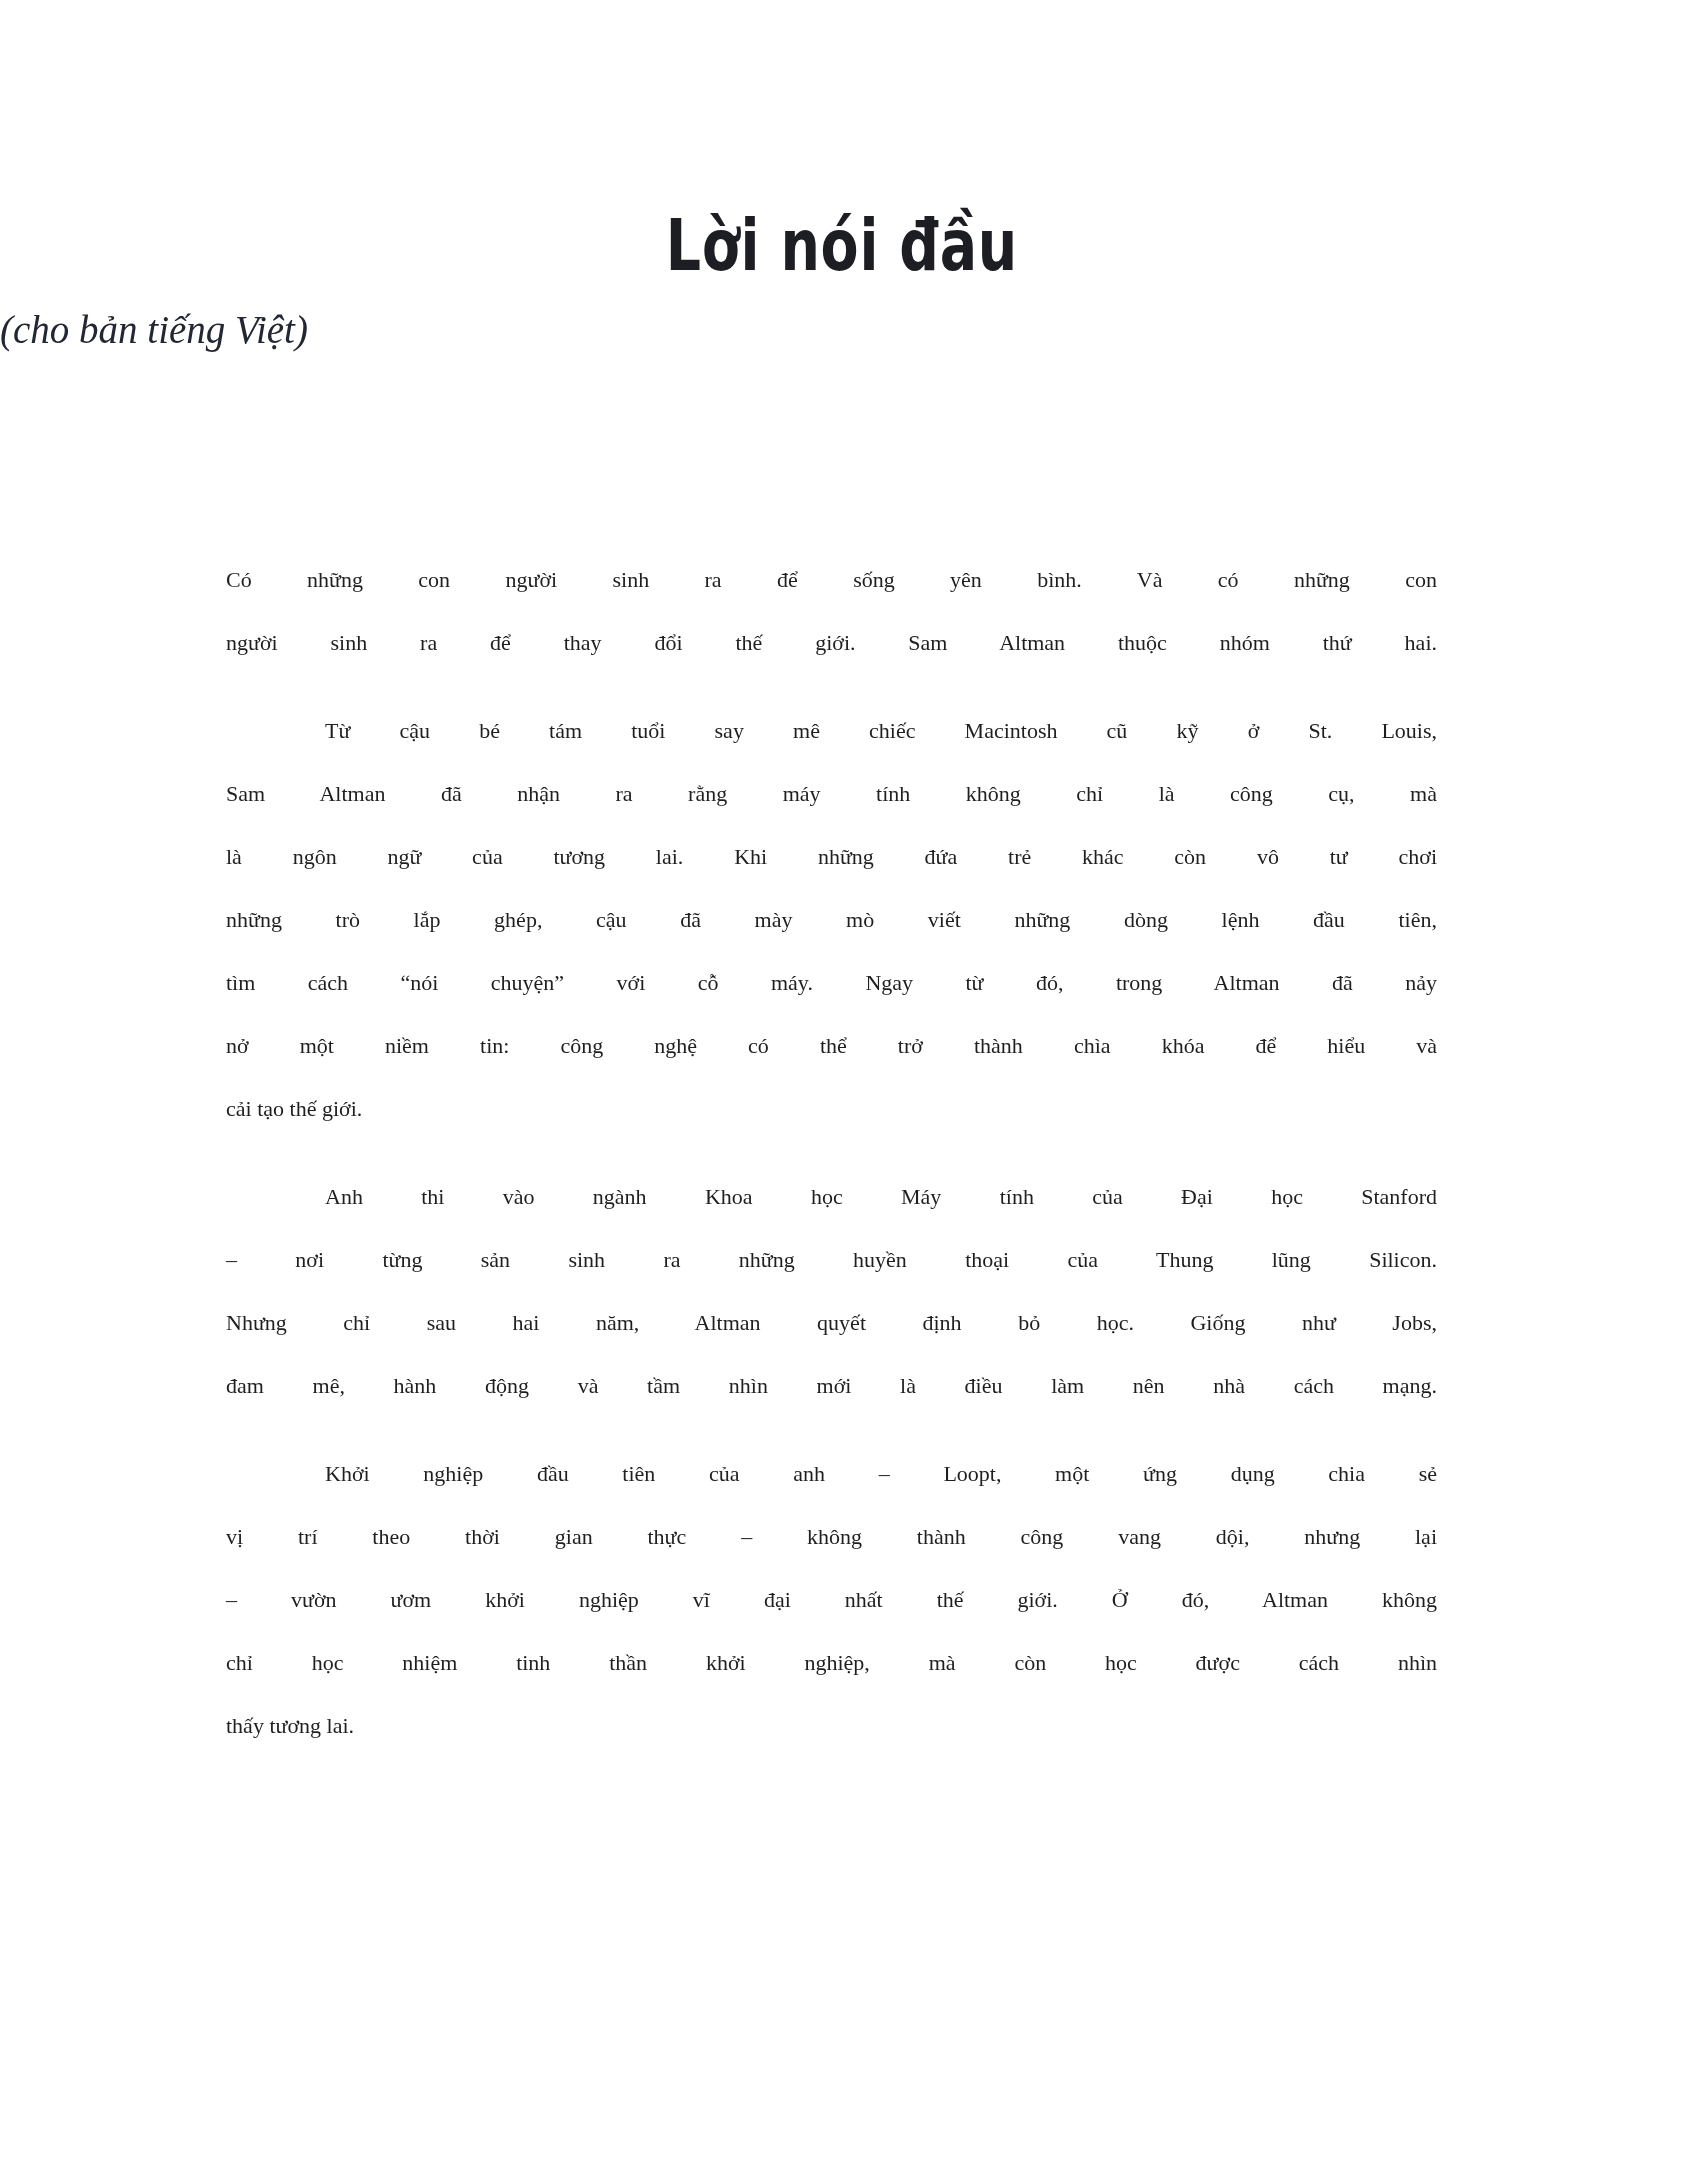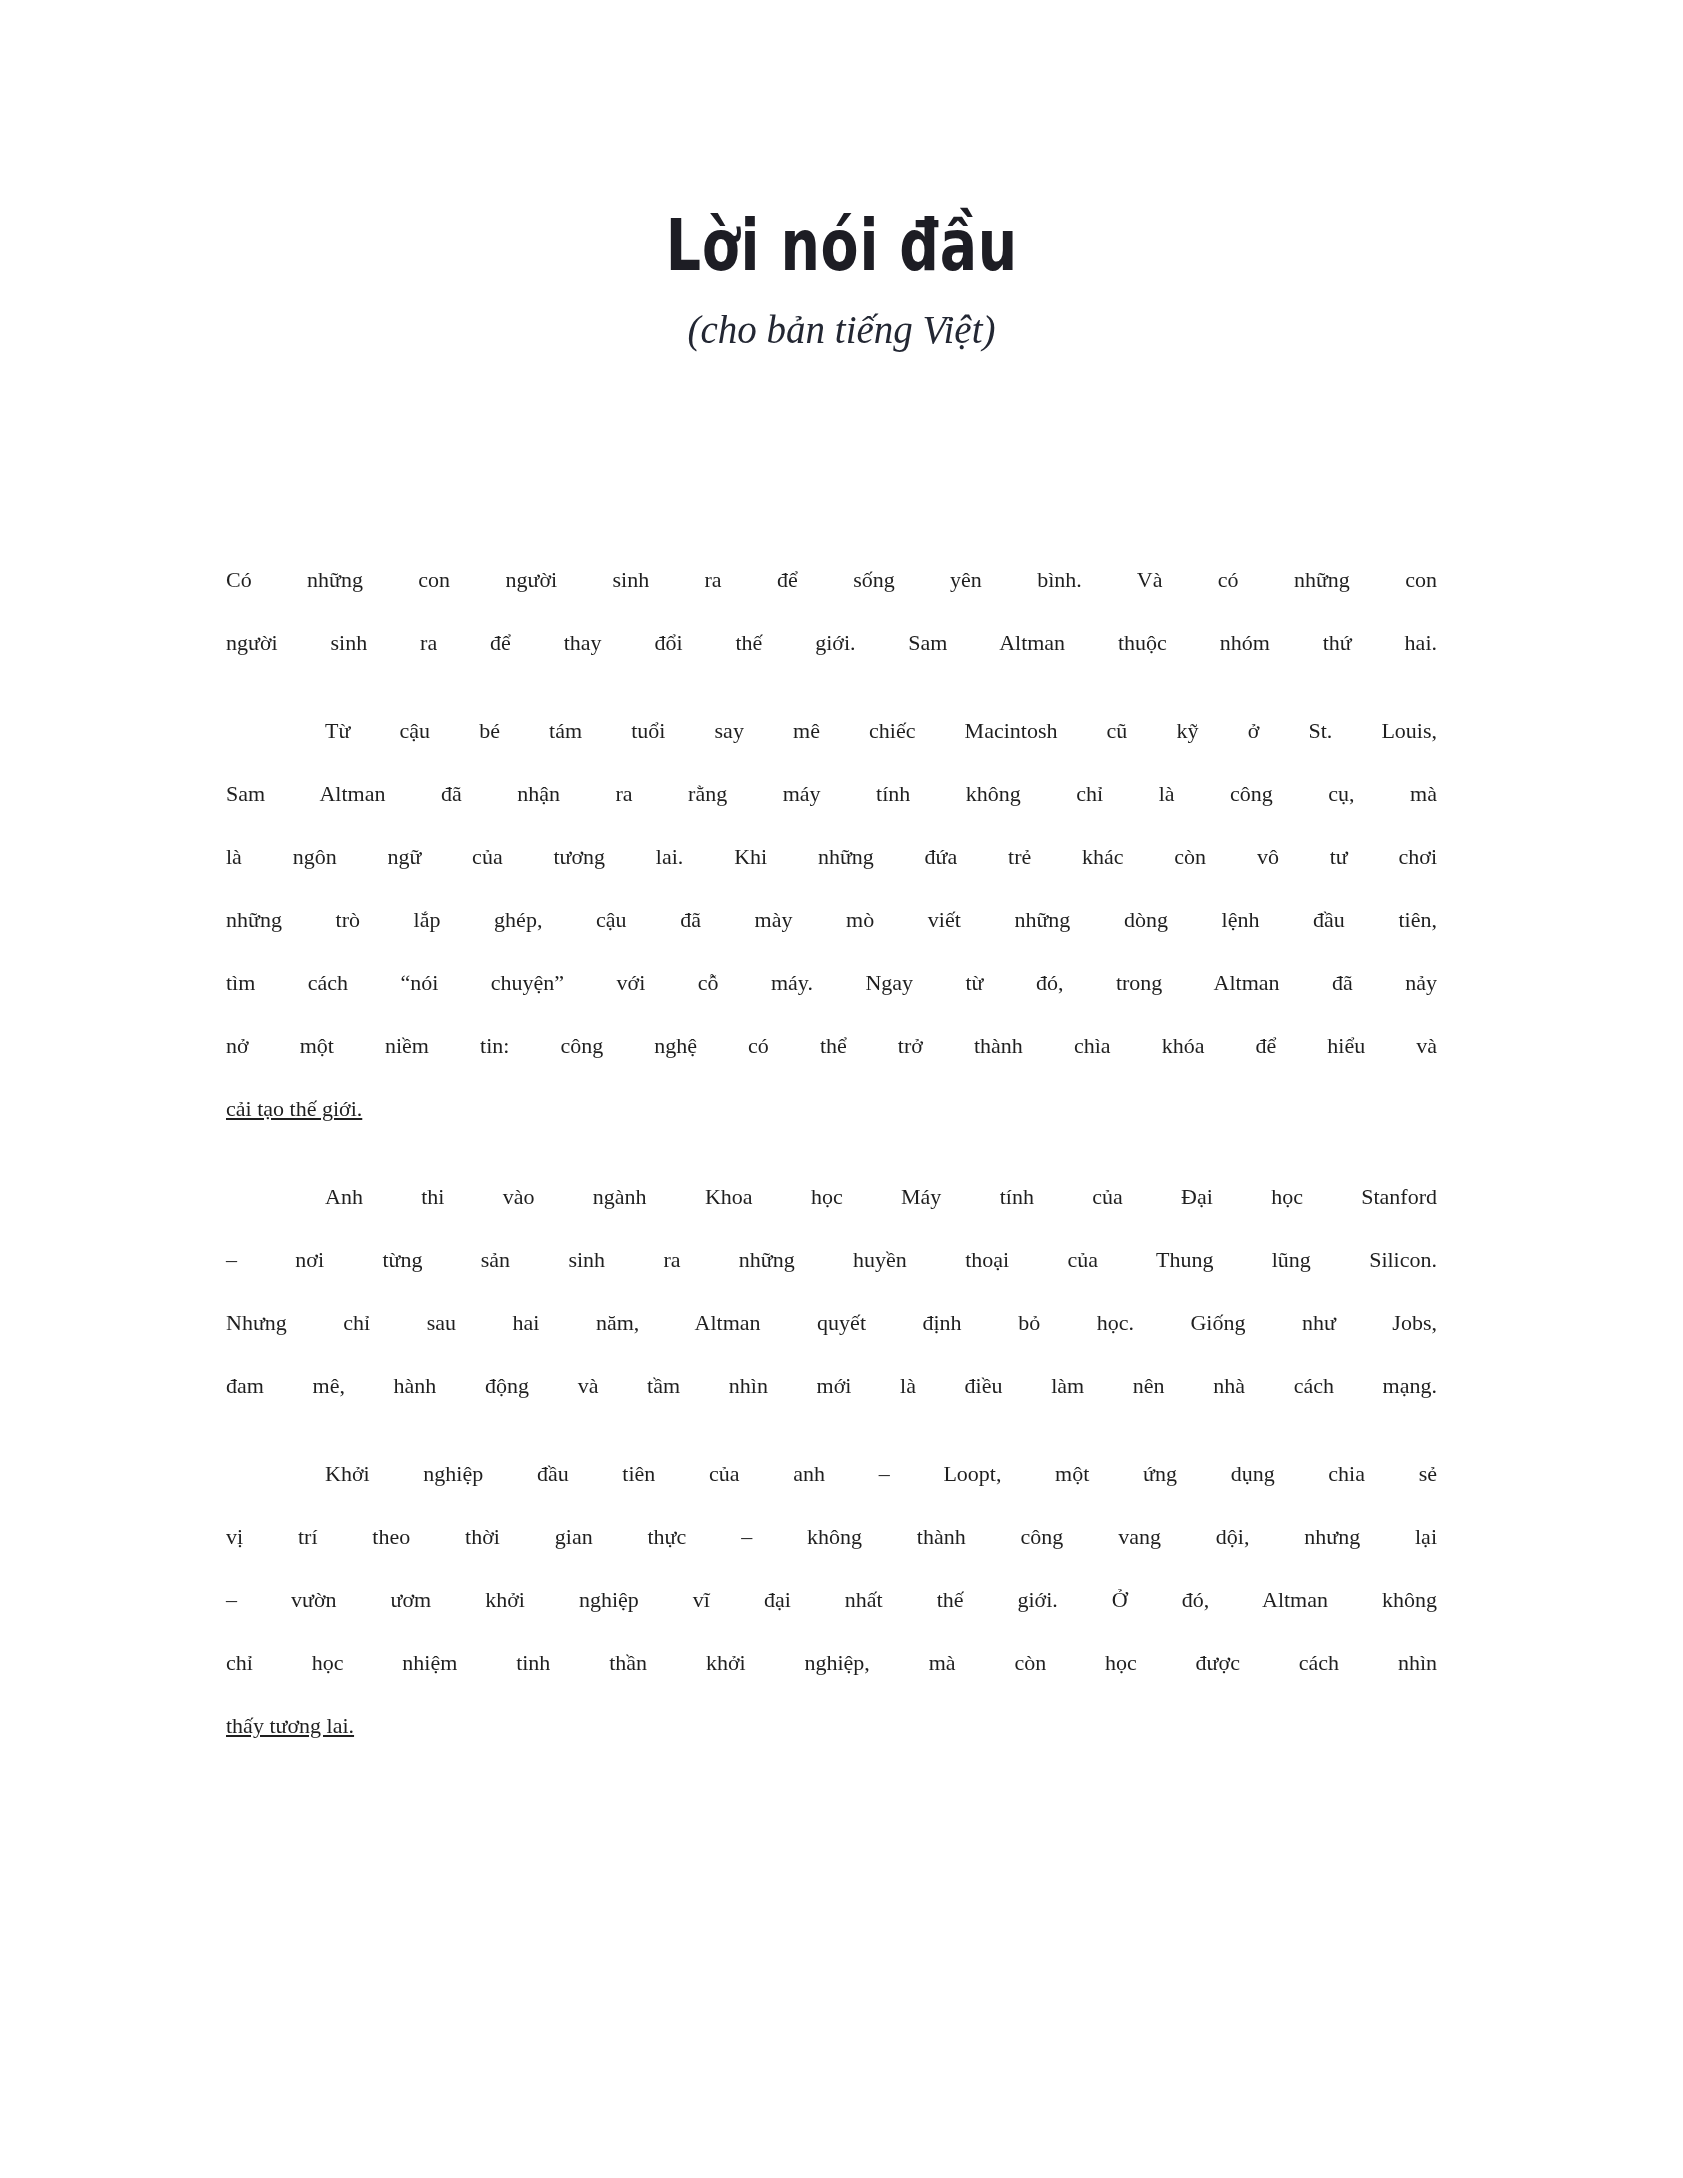--- a/index.html
+++ b/index.html
@@ -23,21 +23,21 @@
   }
   .title .title-text {
     display: inline-block;
     transform: scaleX(0.78);
     transform-origin: center;
     letter-spacing: 1px;
   }
   .subtitle {
     margin: 0;
     margin-top: 26px;
-    text-align: center;
+    text-align: left;
     font-family: "Liberation Serif", "DejaVu Serif", serif;
     font-style: italic;
     font-weight: 400;
     font-size: 39px;
     color: #232733;
   }
   .body-text {
     margin-top: 196px;
     padding-left: 226px;
     padding-right: 246px;
@@ -49,21 +49,20 @@
   .paragraph + .paragraph { margin-top: 25px; }
   .line {
     text-align: justify;
     text-align-last: justify;
     text-justify: inter-word;
   }
   .line.indent { padding-left: 99px; }
   .line.short {
     text-align: right;
     text-align-last: left;
-    text-decoration: underline;
   }
 </style>
 </head>
 <body>
 
 <div class="page">
 
   <h1 class="title"><span class="title-text">Lời nói đầu</span></h1>
 
   <div class="subtitle">(cho bản tiếng Việt)</div>

